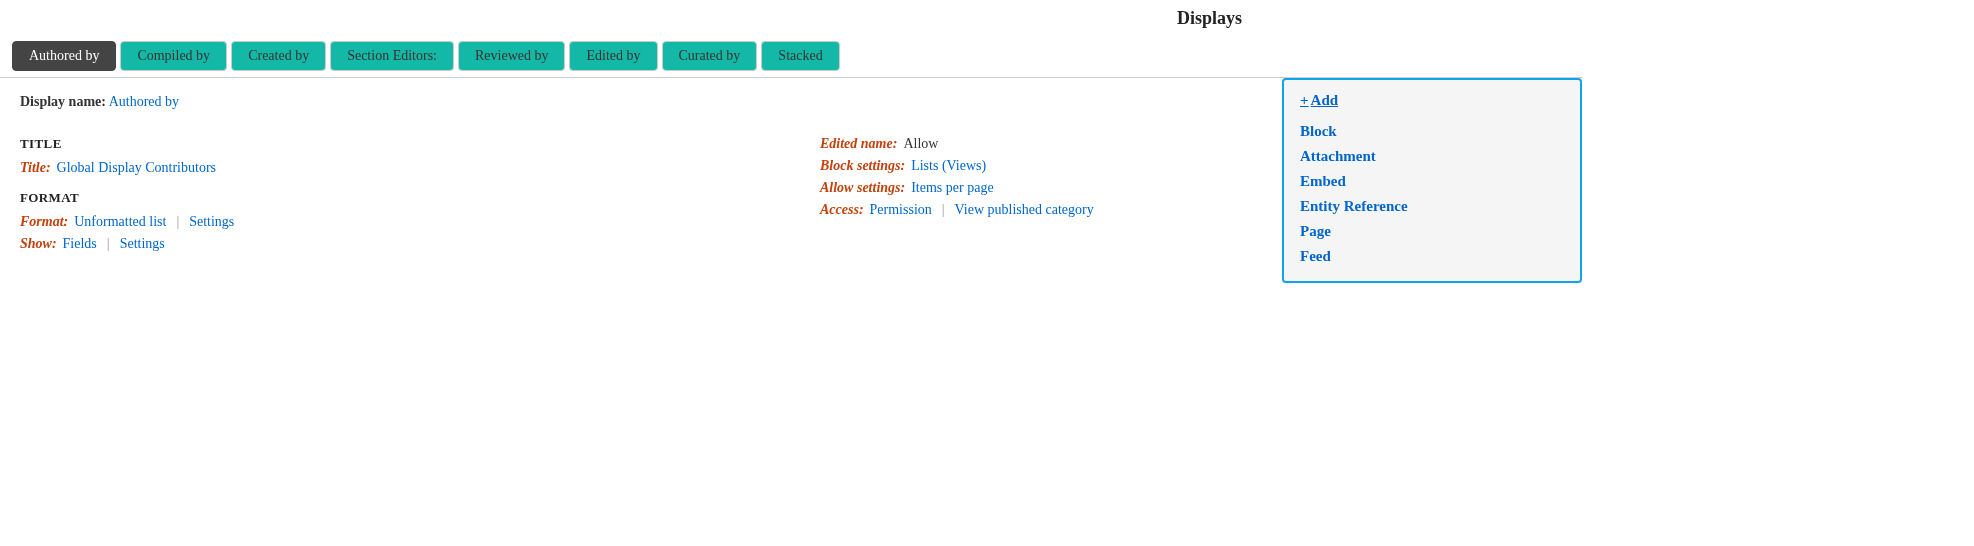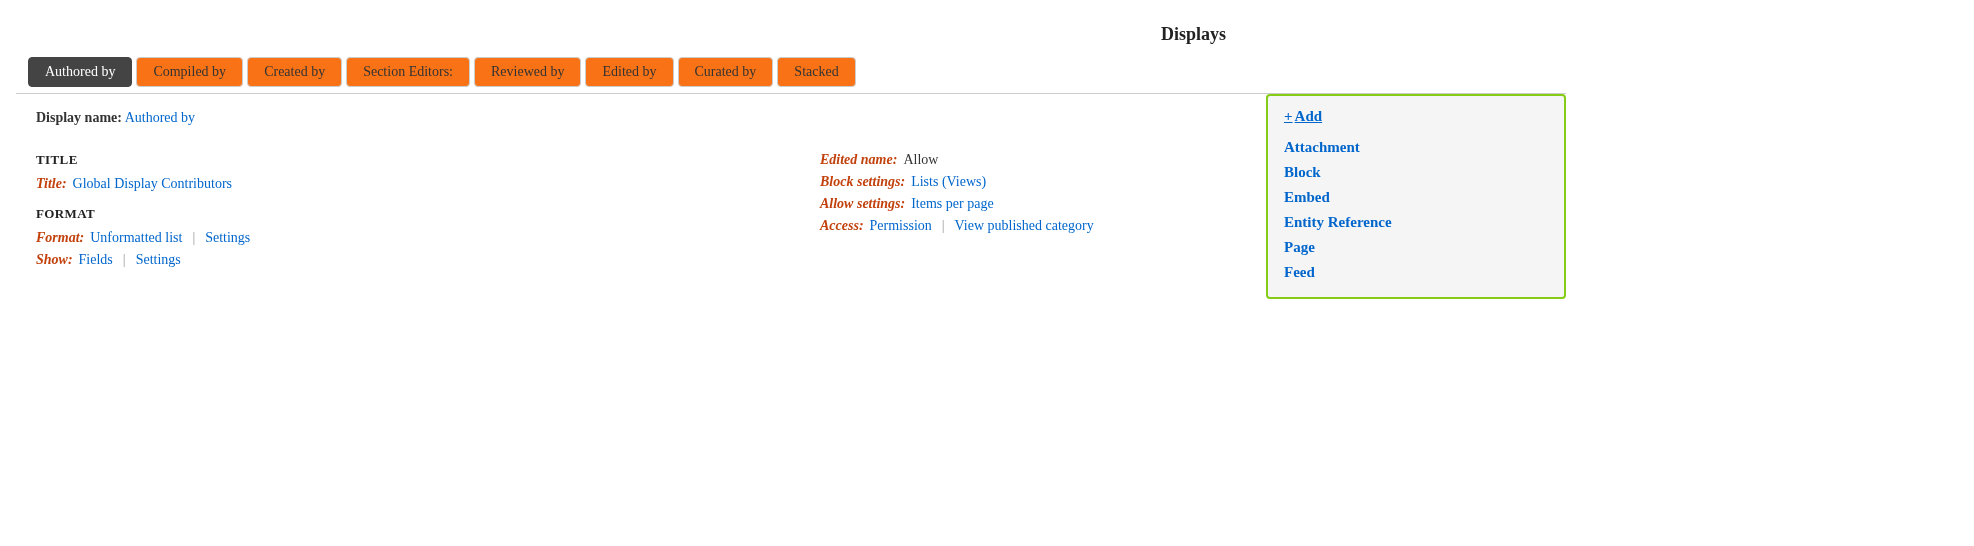--- a/index.html
+++ b/index.html
@@ -6,21 +6,21 @@
     body {
       font-family: Georgia, "Times New Roman", serif;
       background: #fff;
       font-size: 14px;
       color: #333;
     }
     .page-wrapper {
       width: 1582px;
       min-height: 546px;
       position: relative;
-      padding: 16px;
+      padding: 0;
     }
     
     .displays-header {
       text-align: right;
       padding: 8px 340px 6px 20px;
       font-size: 18px;
       font-weight: bold;
       color: #222;
     }
     
@@ -29,21 +29,21 @@
       align-items: center;
       padding: 6px 12px;
       border-bottom: 1px solid #ccc;
       gap: 4px;
       position: relative;
     }
     .tab {
       padding: 6px 16px;
       border: 1px solid #ccc;
       border-radius: 4px;
-      background: #f97316;
+      background: #14b8a6;
       cursor: pointer;
       font-size: 14px;
       color: #333;
       white-space: nowrap;
     }
     .tab.active {
       background: #444;
       color: #fff;
       border-color: #444;
     }
@@ -105,21 +105,21 @@
       color: #999;
       margin: 0 4px;
     }
     
     .dropdown-menu {
       position: absolute;
       top: 0;
       right: 0;
       width: 300px;
       background: #f5f5f5;
-      border: 2px solid #84cc16;
+      border: 2px solid #0ea5e9;
       border-radius: 4px;
       padding: 12px 16px;
       z-index: 100;
     }
     .dropdown-add-btn {
       color: #0066cc;
       font-weight: bold;
       font-size: 15px;
       margin-bottom: 10px;
       cursor: pointer;
@@ -215,22 +215,22 @@
           <span class="field-value">View published category</span>
         </div>
 
       </div>
     </div>
 
     <div class="dropdown-menu">
       <div class="dropdown-add-btn">
         <span class="plus">+</span><span>Add</span>
       </div>
+      <a class="dropdown-item">Block</a>
       <a class="dropdown-item">Attachment</a>
-      <a class="dropdown-item">Block</a>
       <a class="dropdown-item">Embed</a>
       <a class="dropdown-item">Entity Reference</a>
       <a class="dropdown-item">Page</a>
       <a class="dropdown-item">Feed</a>
     </div>
 
   </div>
 </div>
 
 </body></html>

